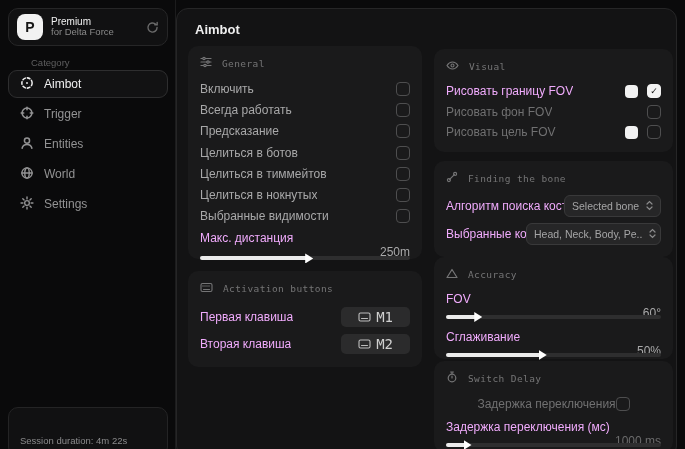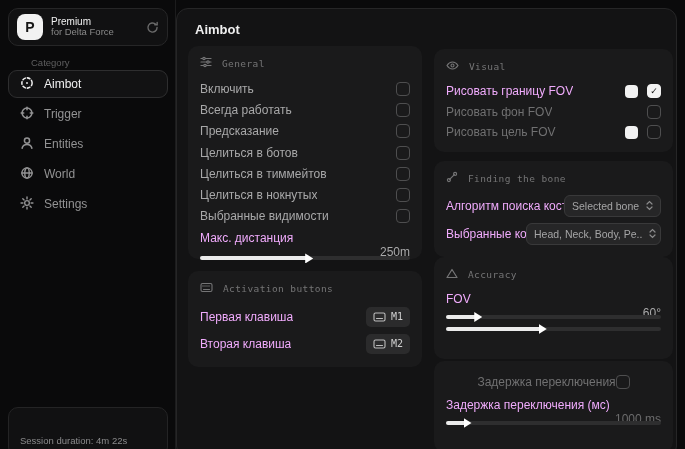--- a/index.html
+++ b/index.html
@@ -54,21 +54,21 @@
   .slider .fill { position:relative; height:4px; border-radius:2px; background:#ebebeb; }
   .slider .fill::after { content:""; position:absolute; right:-4px; top:-3px; width:8px; height:10px;
     background:#fff; clip-path:polygon(0 0,100% 50%,0 100%); }
   
   .select { height:22px; background:#262627; border:1px solid #39393a; border-radius:6px;
     display:flex; align-items:center; justify-content:space-between; gap:6px; padding:0 7px;
     font-size:10.5px; color:#a5a5a6; cursor:pointer; flex:0 0 auto; white-space:nowrap; overflow:hidden; }
   .select svg { flex:0 0 auto; color:#8a8a8b; }
   
   .keybadge { height:20px; background:#2b2b2c; border-radius:5px; display:flex; align-items:center;
-    gap:5px; padding:0 7px; font-family:"DejaVu Sans Mono",monospace; font-size:10px; color:#cfcfcf; cursor:pointer; }
+    gap:5px; padding:0 17px; font-family:"DejaVu Sans Mono",monospace; font-size:14px; color:#cfcfcf; cursor:pointer; }
   .keybadge svg { color:#bdbdbd; }
   
   #card-general   { left:11px;  top:37px;  width:234px; height:213px; }
   #card-activation{ left:11px;  top:262px; width:234px; height:96px; }
   #card-visual    { left:257px; top:40px;  width:239px; height:103px; }
   #card-bones     { left:257px; top:152px; width:239px; height:96px; }
   #card-accuracy  { left:257px; top:248px; width:239px; height:102px; }
   #card-switch    { left:257px; top:352px; width:239px; height:91px; }
   #card-general .row { height:21.3px; }
   #card-general .slider { margin-top:8px; }
@@ -314,27 +314,40 @@
     <div class="slider-block">
       <div class="row">
         <span class="lbl bright">FOV</span>
         <span class="val">60°</span>
       </div>
       <div class="slider">
         <div class="fill" style="width: 15%;"></div>
       </div>
     </div>
     <div class="slider-block">
+      <div class="row">
+        <span class="lbl bright">Сглаживание</span>
+        <span class="val">50%</span>
+      </div>
       <div class="slider">
         <div class="fill" style="width: 45%;"></div>
       </div>
     </div>
   </div>
 
   <div class="card" id="card-switch">
+    <div class="sec-head">
+      <span>
+        <svg width="12" height="12" viewBox="0 0 12 12" fill="none" stroke="currentColor" stroke-width="1.2" stroke-linecap="round">
+          <circle cx="6" cy="7" r="3.8"></circle>
+            <path d="M6 7V5.2M4.6 1h2.8M6 1v1.6"></path>
+        </svg>
+      </span>
+      <span>Switch Delay</span>
+    </div>
     <div class="row toggle-row">
       <span class="lbl dim">Задержка переключения</span>
       <span class="checkbox">✓</span>
     </div>
     <div class="slider-block">
       <div class="row">
         <span class="lbl bright">Задержка переключения (мс)</span>
         <span class="val dim">1000 ms</span>
       </div>
       <div class="slider">

